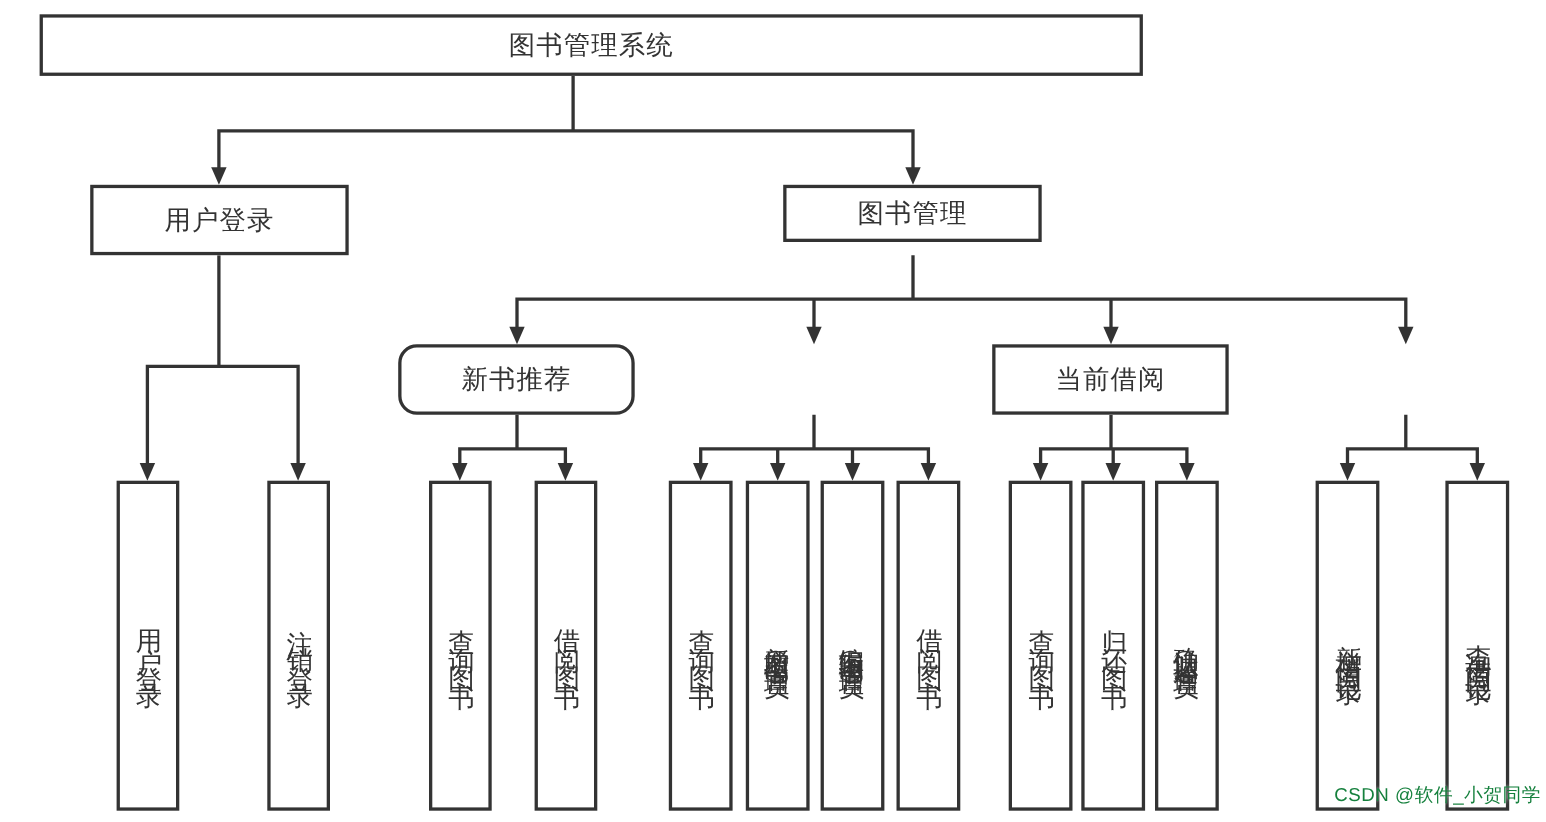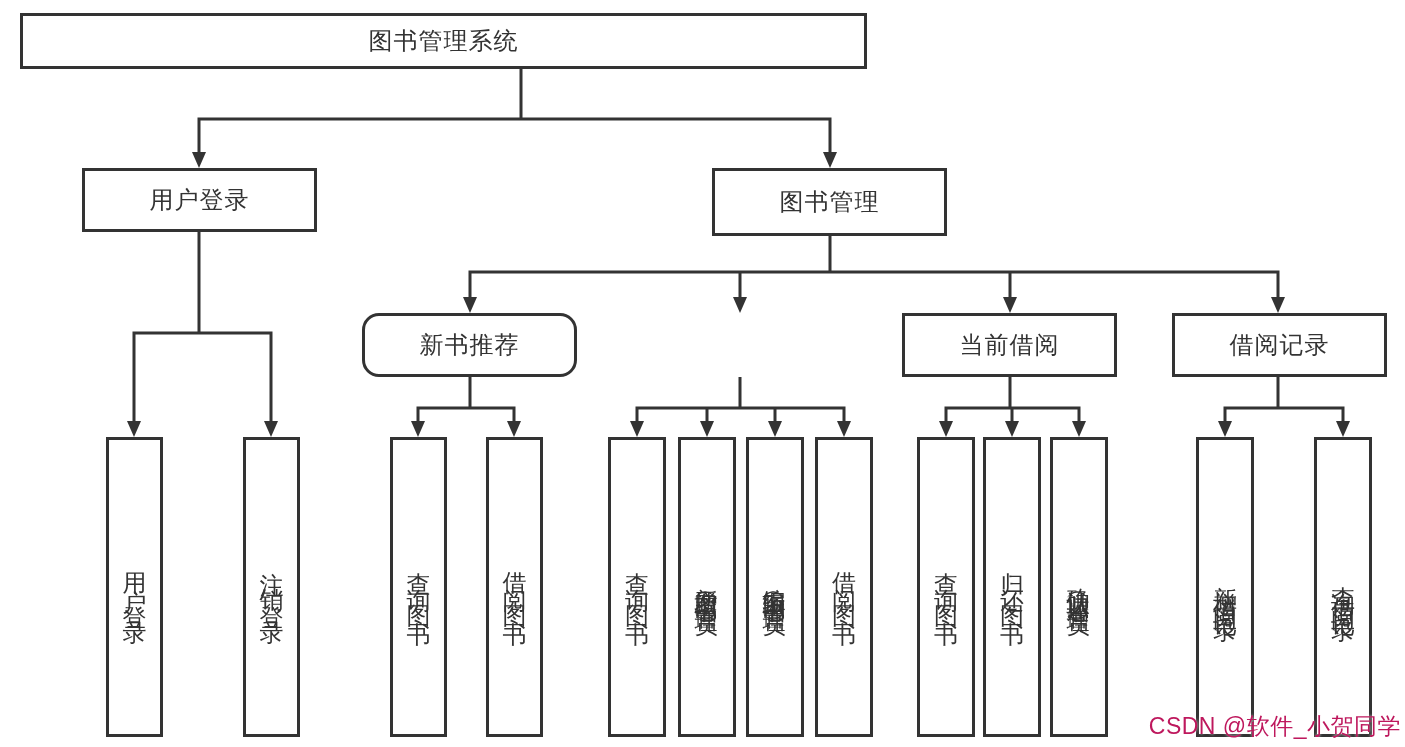--- a/index.html
+++ b/index.html
@@ -19,23 +19,23 @@
     background:#ffffff;
     display:flex;
     align-items:center;
     justify-content:center;
     font-size:24px;
     color:#333333;
     letter-spacing:1px;
     z-index:2;
   }
   
-  .root{left:20px;top:13px;width:847px;height:56px;}
+  .root{left:36px;top:13px;width:1003px;height:56px;}
   .lv2-a{left:82px;top:168px;width:235px;height:64px;}
-  .lv2-b{left:712px;top:168px;width:235px;height:68px;}
+  .lv2-b{left:712px;top:168px;width:235px;height:52px;}
   .lv3{top:313px;height:64px;width:215px;}
   .lv3-a{left:362px;border-radius:17px;}
   .lv3-b{left:633px;}
   .lv3-c{left:902px;}
   .lv3-d{left:1172px;}
   
   .leaf{top:437px;height:300px;width:57px;}
   .leaf span{
     writing-mode:vertical-rl;
     text-orientation:mixed;
@@ -46,22 +46,22 @@
   .sp9 span{letter-spacing:0.16em;font-size:23px;}
   .x106{left:106px;} .x243{left:243px;}
   .x390{left:390px;} .x486{left:486px;}
   .x608{left:608px;width:58px;} .x678{left:678px;width:58px;}
   .x746{left:746px;width:58px;} .x815{left:815px;width:58px;}
   .x917{left:917px;width:58px;} .x983{left:983px;width:58px;} .x1050{left:1050px;width:58px;}
   .x1196{left:1196px;width:58px;} .x1314{left:1314px;width:58px;}
   .watermark{
     position:absolute;
     right:4px;top:711px;
-    font-size:23px;
-    color:#be185d;
+    font-size:17px;
+    color:#15803d;
     letter-spacing:0.5px;
     z-index:5;
     text-shadow:0 0 3px rgba(255,255,255,0.85);
     white-space:nowrap;
   }
 </style>
 </head>
 <body>
 
 <div class="canvas">
@@ -116,23 +116,20 @@
   <div class="box lv2-b">
     <span>图书管理</span>
   </div>
 
   <div class="box lv3 lv3-a">
     <span>新书推荐</span>
   </div>
   <div class="box lv3 lv3-c">
     <span>当前借阅</span>
   </div>
-  <div class="box lv3 lv3-d">
-    <span>借阅记录</span>
-  </div>
 
   <div class="box leaf sp4 x106">
     <span>用户登录</span>
   </div>
   <div class="box leaf sp4 x243">
     <span>注销登录</span>
   </div>
 
   <div class="box leaf sp4 x390">
     <span>查询图书</span>

